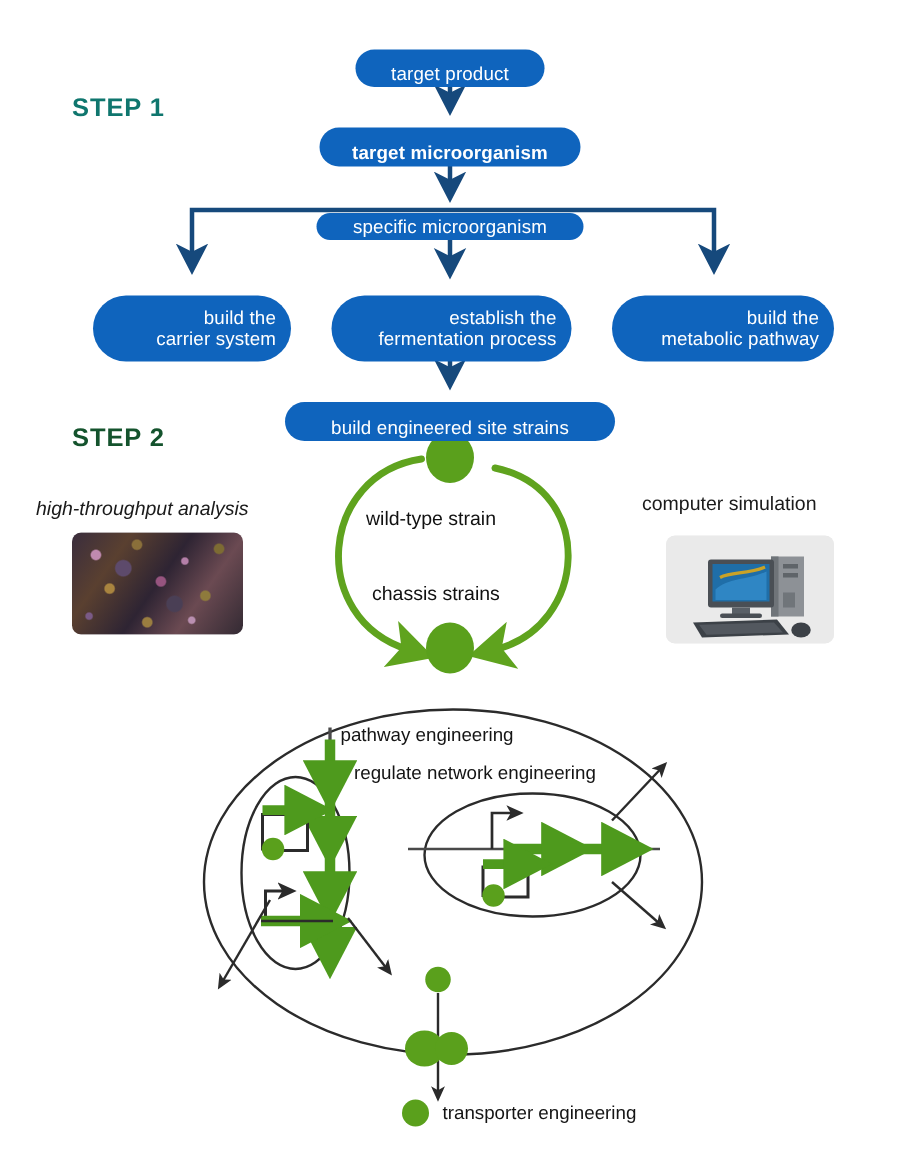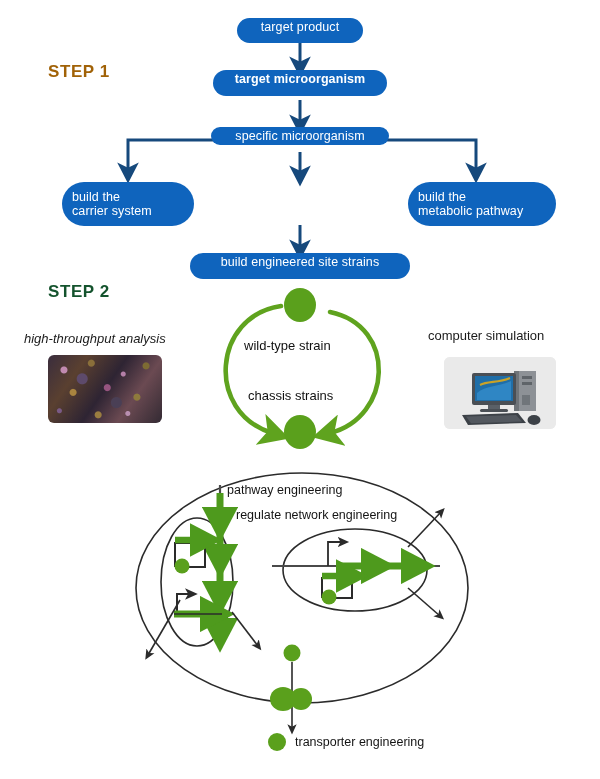--- a/index.html
+++ b/index.html
@@ -21,40 +21,41 @@
     position: absolute;
     left: 0;
     top: 0;
     width: 600px;
     height: 779px;
   }
   
   .pill {
     position: absolute;
     display: flex;
-    align-items: flex-start;
+    align-items: flex-end;
     justify-content: center;
     text-align: center;
     color: #ffffff;
     background: #0f64bd;
     border-radius: 999px;
     font-size: 12.5px;
     line-height: 14px;
     letter-spacing: 0.1px;
     box-sizing: border-box;
     padding: 2px 10px;
+    margin-top: 15px;
   }
   .pill.two-line { border-radius: 26px; }
   .step-label {
     position: absolute;
     font-weight: bold;
     font-size: 17px;
     letter-spacing: 0.6px;
   }
-  #step1-label { color: #a16207; }
+  #step1-label { color: #0f766e; }
   #step2-label { color: #14532d; }
 
   
   .caption {
     position: absolute;
     font-size: 13px;
     color: #1a1a1a;
     white-space: nowrap;
   }
   .cycle-text {
@@ -206,20 +207,24 @@
 
   <div class="pill" style="left:211px; top:127px; width:178px; height:18px;">
     <span>specific microorganism</span>
   </div>
 
   <div class="pill two-line" style="left:62px; top:182px; width:132px; height:44px; flex-direction:column;">
     <span>build the</span>
     <span>carrier system</span>
   </div>
 
+  <div class="pill two-line" style="left:221px; top:182px; width:160px; height:44px; flex-direction:column;">
+    <span>establish the</span>
+    <span>fermentation process</span>
+  </div>
 
   <div class="pill two-line" style="left:408px; top:182px; width:148px; height:44px; flex-direction:column;">
     <span>build the</span>
     <span>metabolic pathway</span>
   </div>
 
   <div class="pill" style="left:190px; top:253px; width:220px; height:26px;">
     <span>build engineered site strains</span>
   </div>
 

